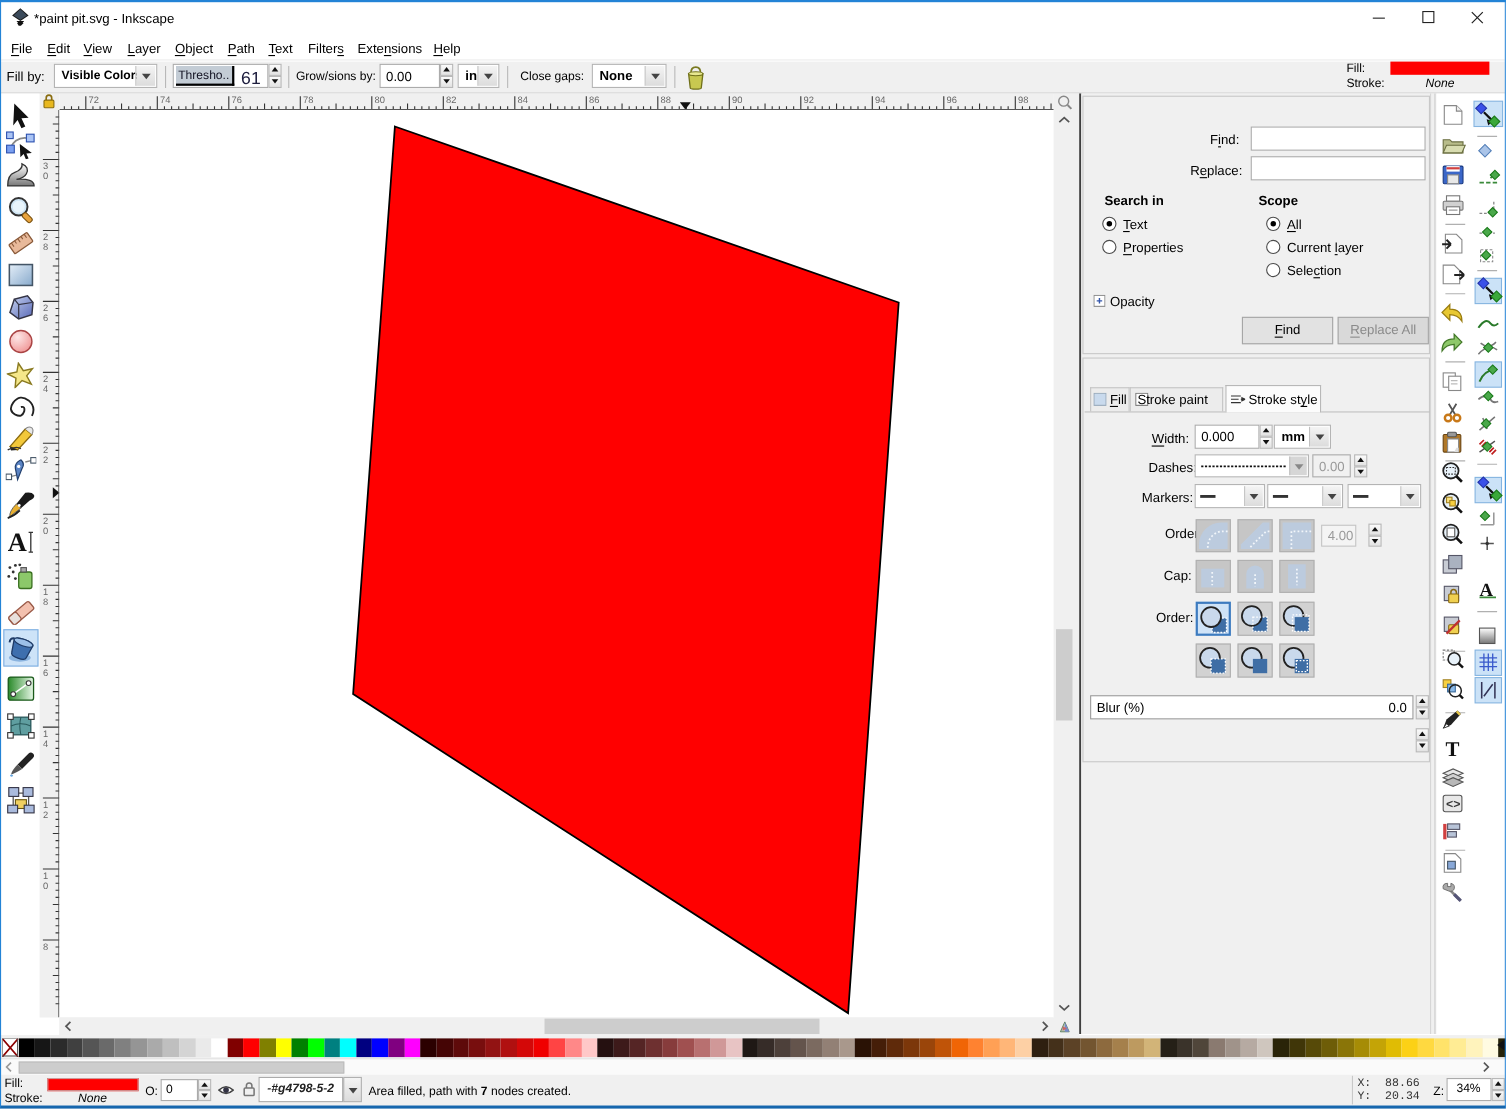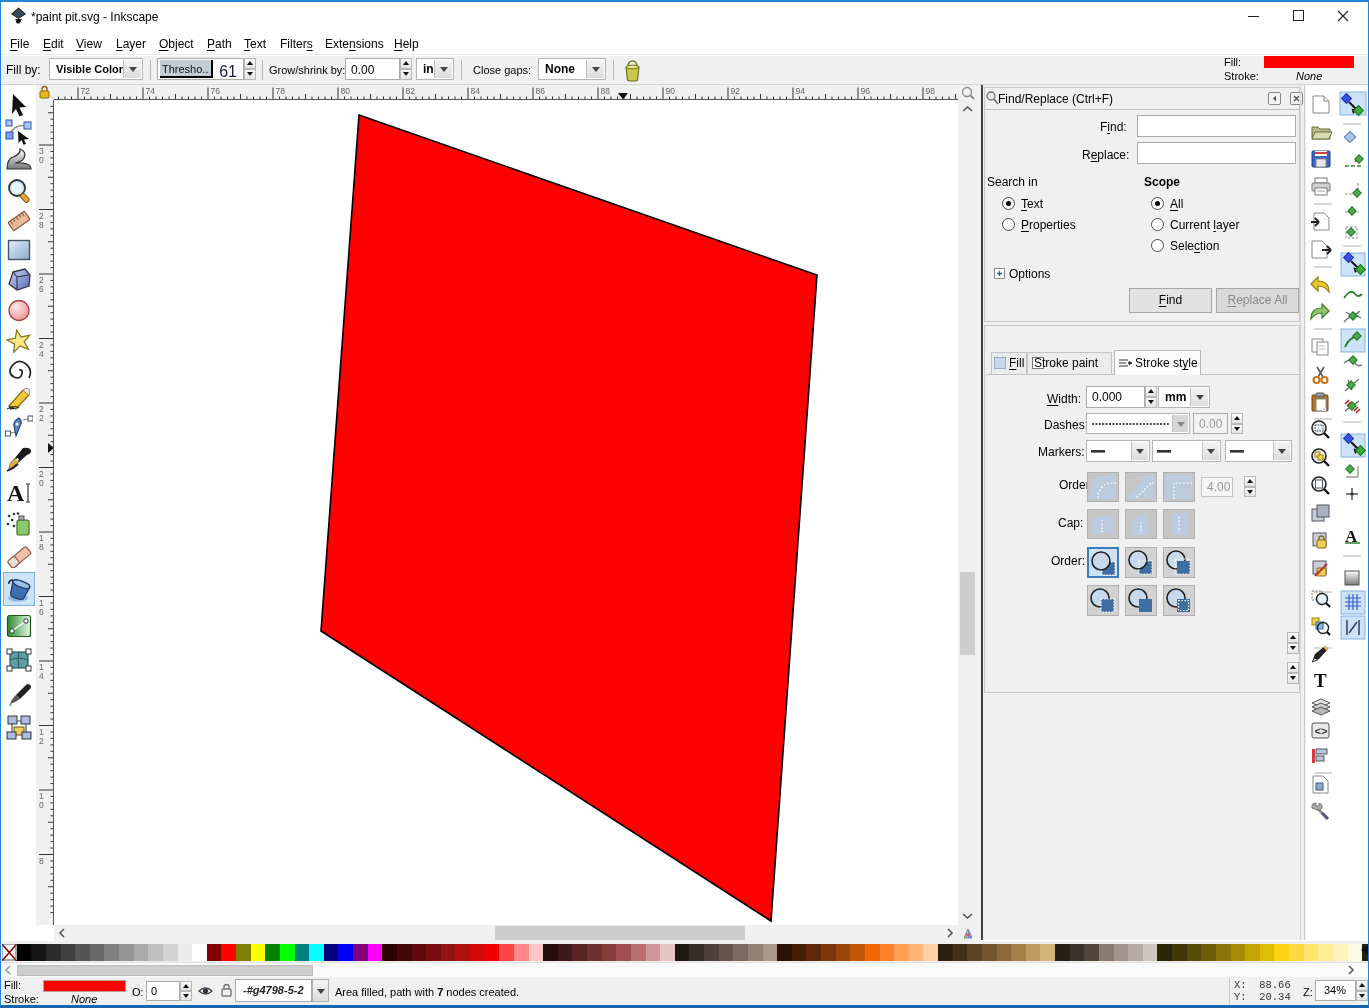--- a/index.html
+++ b/index.html
@@ -108,21 +108,21 @@
   <div class="vsep" style="left:149px"></div>
   <div class="tentry" style="left:156px; top:2px; width:87px; height:22px">
     <div style="position:absolute; left:2px; top:1px; width:53px; height:18px; background:#c3ccd5; border-right:2px solid #000; border-bottom:2px solid #000; font-size:11px; padding:3px 0 0 2px; color:#101020">Thresho..</div>
     <span style="position:absolute; right:6px; top:4px; font-size:16px; color:#202040">61</span>
   </div>
   <div class="spinner" style="left:243px; top:2px; height:22px">
       <span class="up"></span>
       <span class="dn"></span>
     </div>
   <div class="vsep" style="left:261px"></div>
-  <span class="tlabel" style="left:268px; font-size:11px; top:8px">Grow/shrink by:</span>
+  <span class="tlabel" style="left:268px; font-size:11px; top:8px">Grow/sions by:</span>
   <div class="tentry" style="left:344px; top:2px; width:55px; height:22px">
       <span style="position:absolute; left:5px; top:4px">0.00</span>
     </div>
   <div class="spinner" style="left:399px; top:2px; height:22px">
       <span class="up"></span>
       <span class="dn"></span>
     </div>
   <div class="combo" style="left:415px; width:38px">
       <span class="ctext">in</span>
       <span class="cbtn">
@@ -322,54 +322,41 @@
 <div id="hruler"></div>
 <div id="vruler"></div>
 <div id="canvas"></div>
 <div id="hscroll"></div>
 <div id="vscroll"></div>
 <div id="cmscorner"></div>
 <div id="dockborder"></div>
 <div id="dock">
 
   <div class="panel" style="top:2px; height:235px">
-    <div class="phead">
-      <svg class="abs" style="left:1px; top:3px" width="13" height="15" viewBox="0 0 13 15">
-          <circle cx="5" cy="5" r="4" fill="#dce8f2" stroke="#777" stroke-width="1.4"></circle>
-          <line x1="8" y1="8" x2="12" y2="13" stroke="#777" stroke-width="2"></line>
-        </svg>
-      <span class="ptitle">Find/Replace (Ctrl+F)</span>
-      <div class="pbtn" style="left:283px"><svg width="11" height="11">
-            <path d="M7 2.5 L4 5.5 L7 8.5 Z" fill="#555"></path>
-          </svg></div>
-      <div class="pbtn" style="left:305px"><svg width="11" height="11">
-            <path d="M3 3 L8 8 M8 3 L3 8" stroke="#555" stroke-width="1.4"></path>
-          </svg></div>
-    </div>
     <span class="flabel" style="left:115px; top:32px">F<u>i</u>nd:</span>
     <div class="tentry" style="left:152px; top:27px; width:159px; height:22px"></div>
     <span class="flabel" style="left:97px; top:60px">R<u>e</u>place:</span>
     <div class="tentry" style="left:152px; top:54px; width:159px; height:22px"></div>
-    <span class="flabel" style="left:2px; top:87px; font-weight:normal">Search in</span>
+    <span class="flabel" style="left:19px; top:87px; font-weight:bold">Search in</span>
     <span class="flabel" style="left:159px; top:87px; font-weight:bold">Scope</span>
     <div class="radio sel" style="left:17px; top:109px"></div>
     <span class="flabel" style="left:36px; top:109px"><u>T</u>ext</span>
     <div class="radio" style="left:17px; top:130px"></div>
     <span class="flabel" style="left:36px; top:130px"><u>P</u>roperties</span>
     <div class="radio sel" style="left:166px; top:109px"></div>
     <span class="flabel" style="left:185px; top:109px"><u>A</u>ll</span>
     <div class="radio" style="left:166px; top:130px"></div>
     <span class="flabel" style="left:185px; top:130px">Current <u>l</u>ayer</span>
     <div class="radio" style="left:166px; top:151px"></div>
     <span class="flabel" style="left:185px; top:151px">Sele<u>c</u>tion</span>
     <svg class="abs" style="left:9px; top:180px" width="11" height="11" viewBox="0 0 11 11">
         <rect x="0.5" y="0.5" width="10" height="10" fill="#fff" stroke="#8a8a8a"></rect>
         <path d="M3 5.5 H8 M5.5 3 V8" stroke="#3355aa" stroke-width="1.3"></path>
       </svg>
-    <span class="flabel" style="left:24px; top:179px">Options</span>
+    <span class="flabel" style="left:24px; top:179px">Opacity</span>
     <div class="btn" style="left:144px; top:200px; width:83px; height:25px; line-height:23px"><u>F</u>ind</div>
     <div class="btn" style="left:231px; top:200px; width:83px; height:25px; line-height:23px; color:#8a8a8a; background:#d9d9d9"><u>R</u>eplace All</div>
   </div>
 
   <div class="panel" style="top:240px; height:368px">
 
     <div class="abs" style="left:6px; top:26px; width:36px; height:22px; background:#ececec; border:1px solid #c4c4c4; border-bottom:none"></div>
     <div class="abs" style="left:42px; top:26px; width:85px; height:22px; background:#ececec; border:1px solid #c4c4c4; border-bottom:none"></div>
     <div class="abs" style="left:129px; top:24px; width:87px; height:25px; background:#fcfcfc; border:1px solid #b8b8b8; border-bottom:none; z-index:2"></div>
     <div class="abs" style="left:1px; top:48px; width:314px; height:1px; background:#c0c0c0"></div>
@@ -515,20 +502,24 @@
         </svg>
       </div>
     <div class="obtn" style="left:178px; top:259px">
         <svg width="30" height="30">
           <circle cx="12" cy="12" r="9" fill="#c9d9ec" stroke="#222" stroke-width="1.6"></circle>
           <rect x="13" y="13" width="13" height="13" fill="#3f6ea5"></rect>
           <rect x="14.5" y="14.5" width="10" height="10" fill="none" stroke="#fff" stroke-width="1.2" stroke-dasharray="1.5,1.5"></rect>
         </svg>
       </div>
 
+    <div class="abs" style="left:6px; top:306px; width:294px; height:22px; background:#fff; border:1px solid #9a9a9a">
+      <span class="flabel" style="left:5px; top:3px">Blur (%)</span>
+      <span class="flabel" style="right:5px; top:3px">0.0</span>
+    </div>
     <div class="spinner" style="left:302px; top:306px; height:22px">
         <span class="up"></span>
         <span class="dn"></span>
       </div>
     <div class="spinner" style="left:302px; top:336px; height:22px">
         <span class="up"></span>
         <span class="dn"></span>
       </div>
   </div>
 </div>

